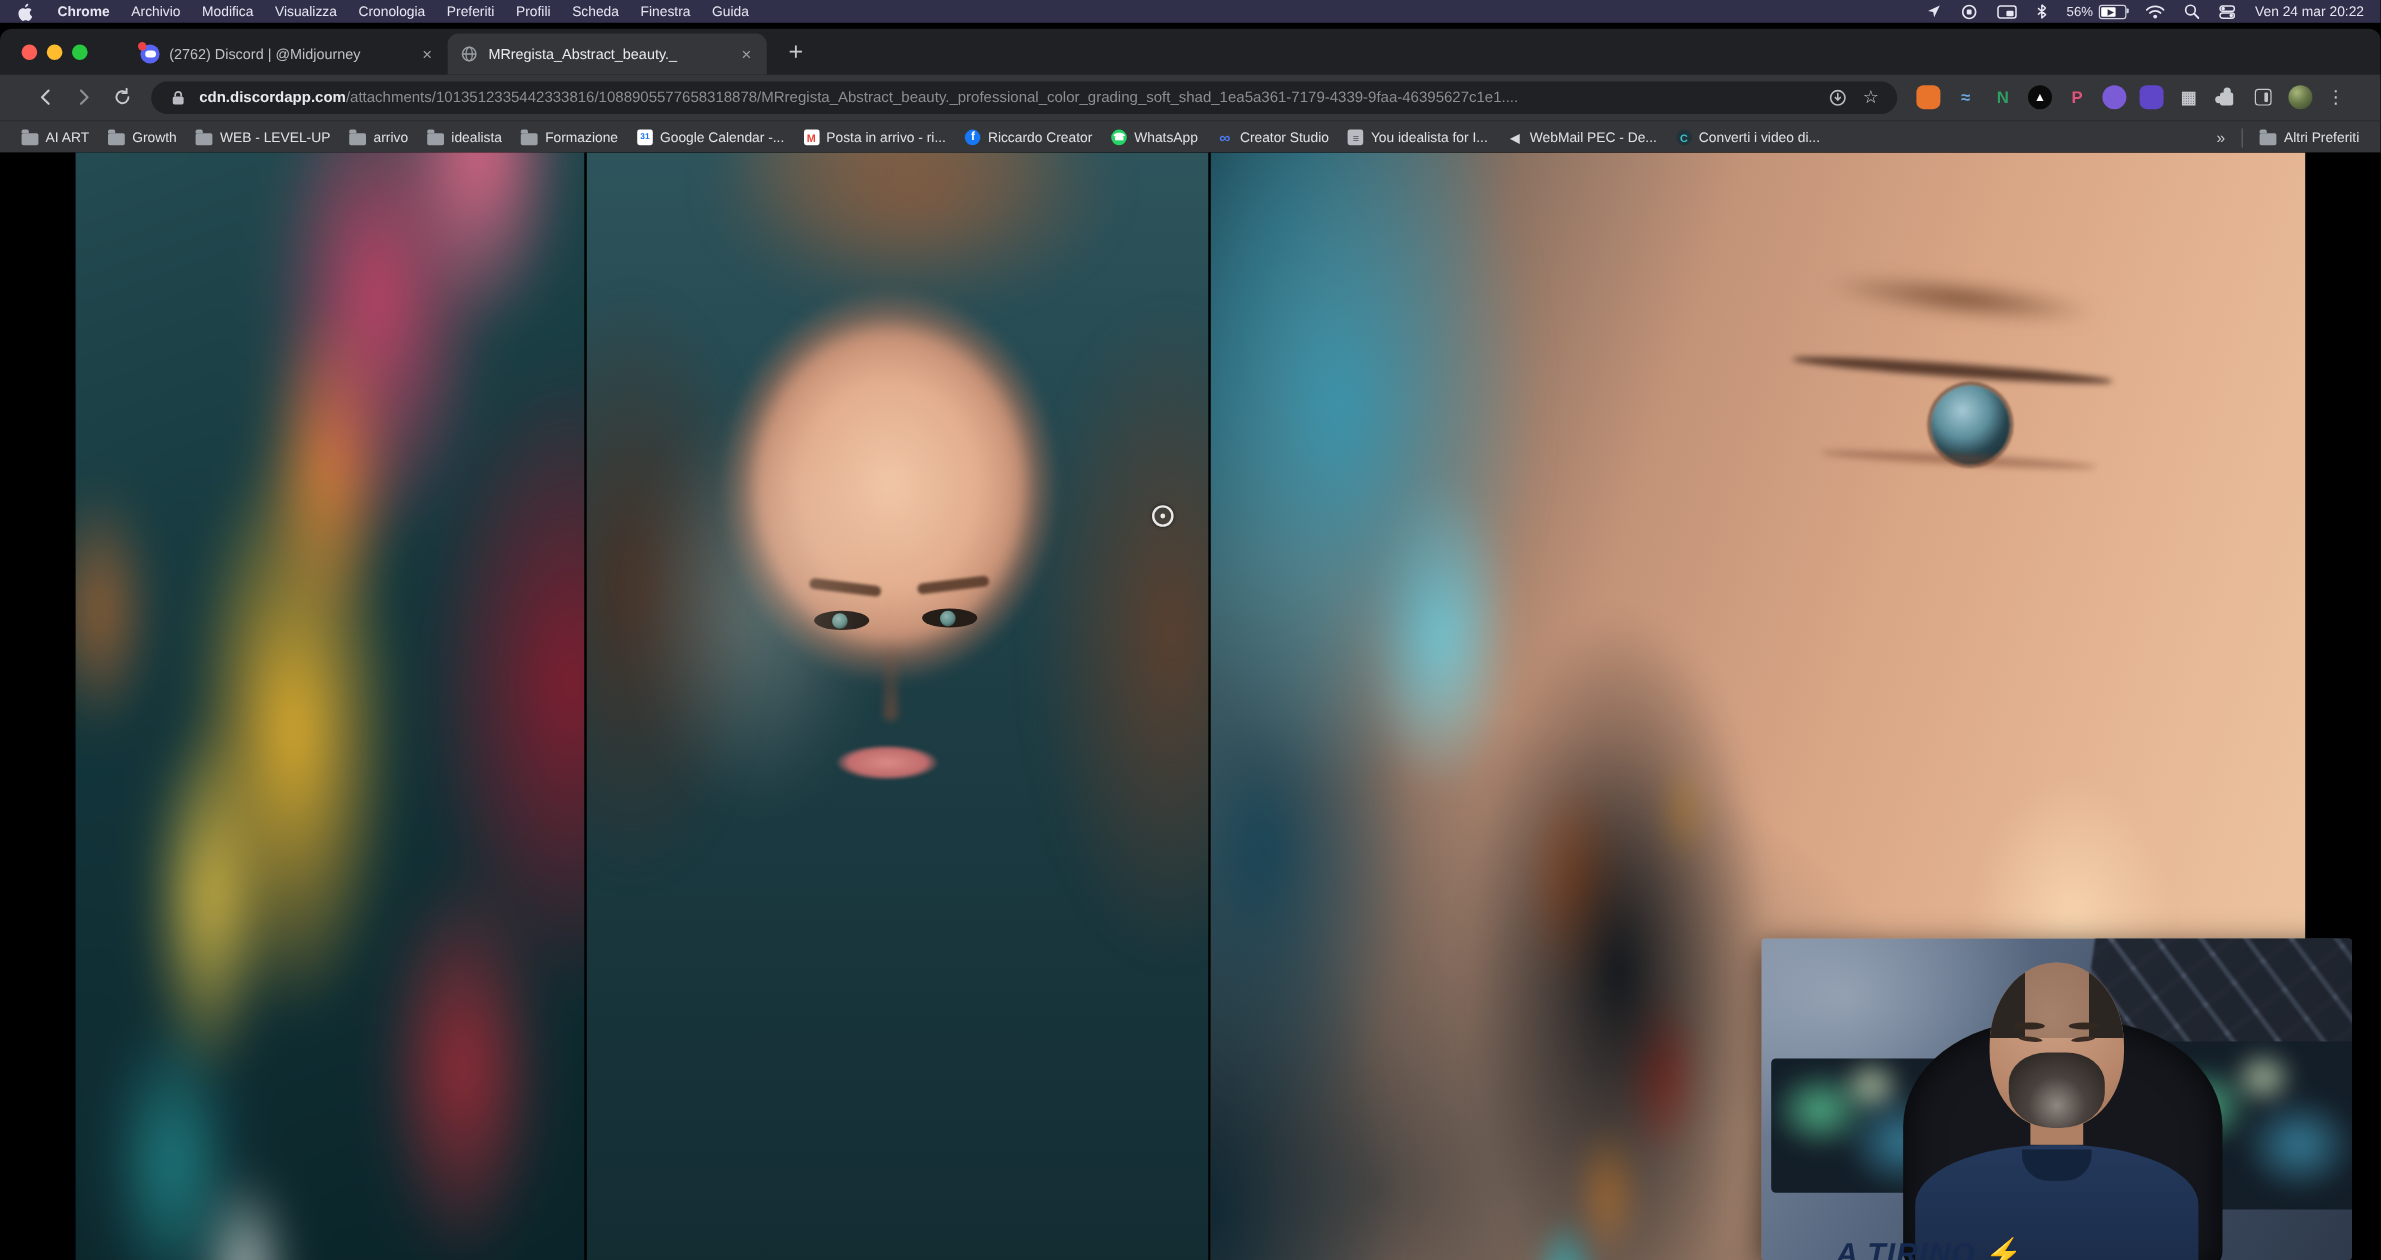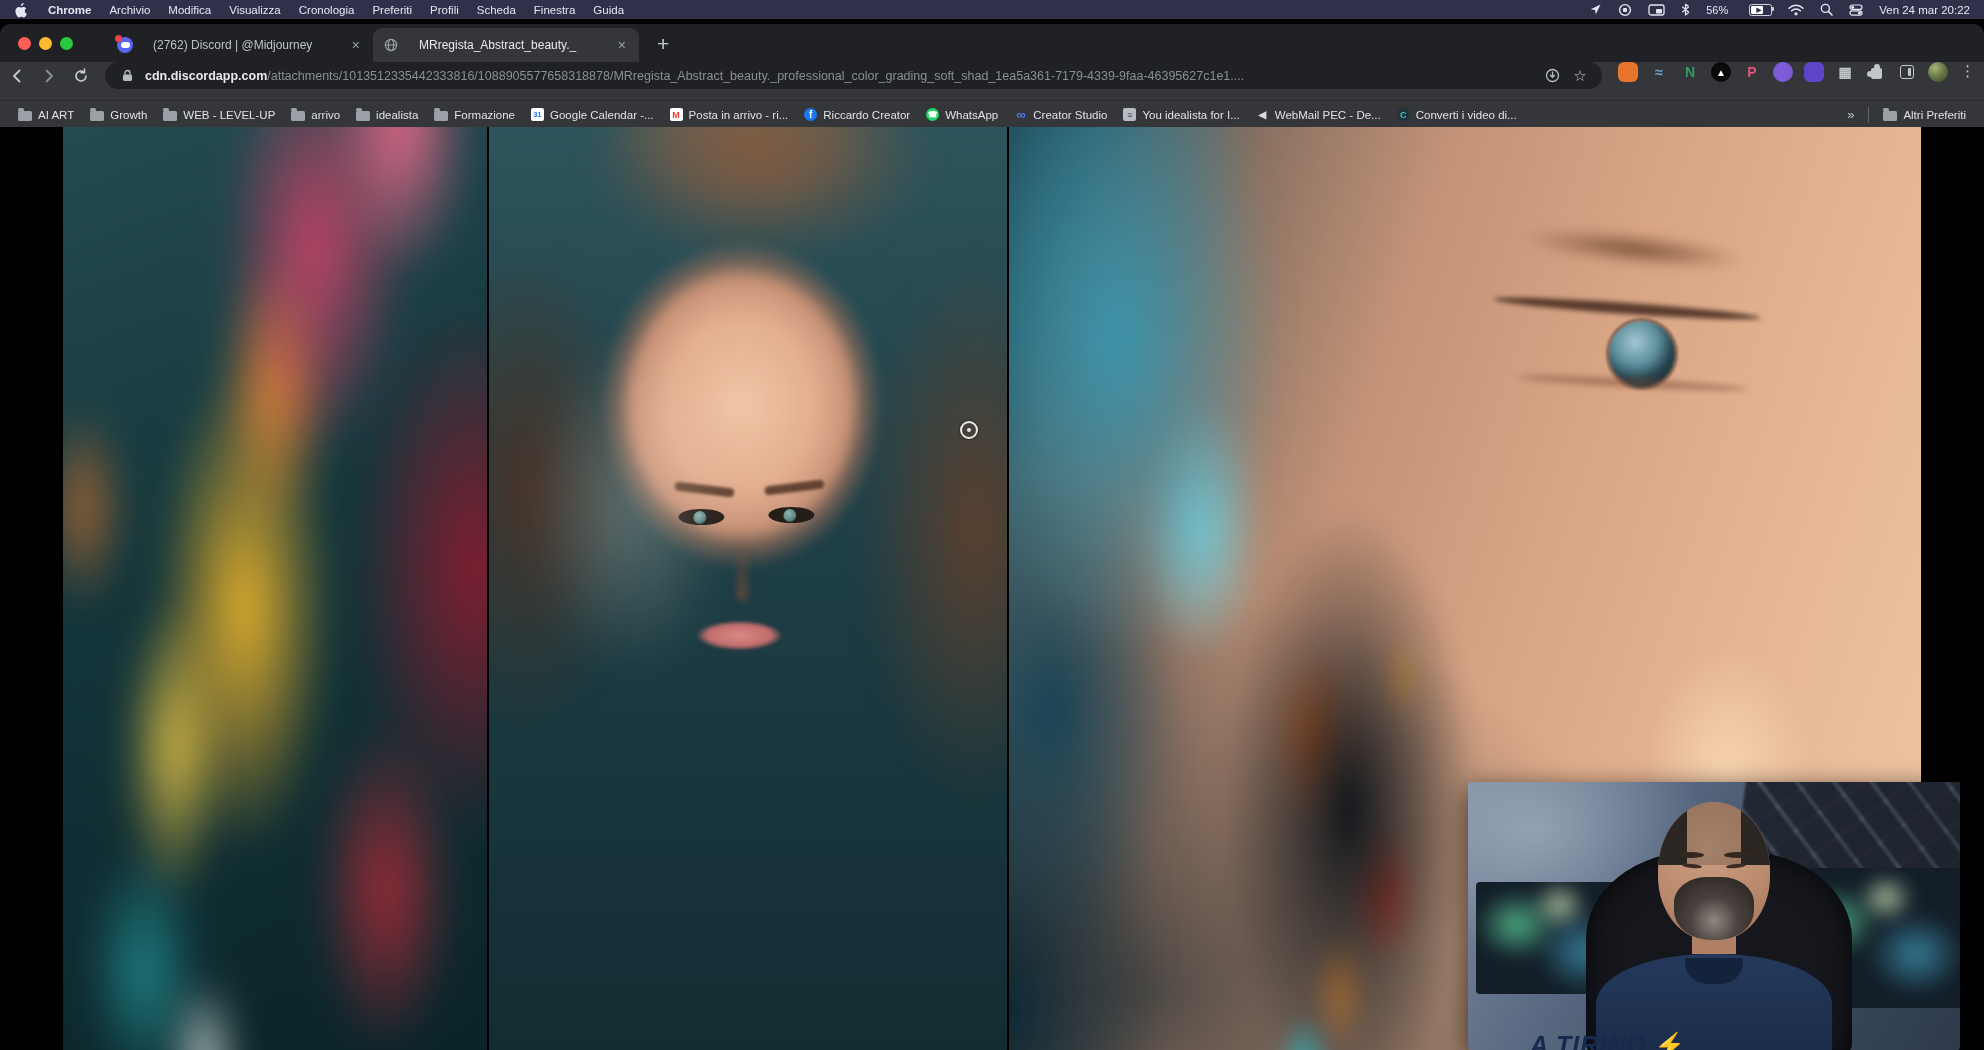--- a/index.html
+++ b/index.html
@@ -8,50 +8,50 @@
 
   
   .menubar{position:absolute;top:0;left:0;right:0;height:19px;background:#30304a;
            display:flex;align-items:center;justify-content:space-between;padding:0 14px;
            color:#e6e6f2;font-size:11.5px;z-index:50;}
   .mb-left{display:flex;align-items:center;gap:2px;}
   .apple{width:13px;height:14px;position:relative;margin-right:10px;}
   .menu-item{padding:0 9px;white-space:nowrap;}
   .menu-item.bold{font-weight:bold;}
   .mb-right{display:flex;align-items:center;gap:16px;}
-  .mb-right .st{display:flex;align-items:flex-start;gap:21px;}
+  .mb-right .st{display:flex;align-items:flex-start;gap:5px;}
   .clock{font-size:11.5px;white-space:nowrap;}
   .batt-pct{font-size:11px;}
   .batt-body{width:21px;height:10px;border:1px solid #cfcfe0;border-radius:2.5px;position:relative;}
   .batt-fill{position:absolute;left:1px;top:1px;bottom:1px;width:56%;background:#ffffff;border-radius:1px;}
   .batt-nub{position:absolute;right:-3px;top:2.5px;width:2px;height:4px;background:#cfcfe0;border-radius:0 1px 1px 0;}
   .batt-bolt{position:absolute;left:6px;top:-2px;font-size:11px;color:#30304a;text-shadow:0 0 1px #fff;}
 
   
   .window{position:absolute;top:24px;left:0;right:0;bottom:0;}
   .tabbar{height:38px;background:#202124;border-radius:10px 10px 0 0;display:flex;align-items:flex-end;padding:0 6px;}
   .traffic{display:flex;gap:8px;align-self:center;margin:0 16px 0 12px;}
   .tl{width:13px;height:13px;border-radius:50%;}
   .tl.red{background:#ff5f57;}.tl.yellow{background:#febc2e;}.tl.green{background:#28c840;}
   .tabs-container{display:flex;align-items:flex-end;margin-left:18px;}
-  .tab{height:34px;width:246px;display:flex;align-items:center;gap:20px;padding:0 10px;
+  .tab{height:34px;width:246px;display:flex;align-items:center;gap:8px;padding:0 10px;
        color:#bdc1c6;font-size:12px;border-radius:9px 9px 0 0;position:relative;}
   .tab.active{background:#35363a;color:#e8eaed;}
   .tab-label{flex:1;white-space:nowrap;overflow:hidden;min-width:0;}
   .tab-close{color:#9aa0a6;font-size:14px;line-height:1;padding:1px 3px;border-radius:4px;}
   .favicon{width:16px;height:16px;border-radius:50%;flex:none;position:relative;
            display:flex;align-items:center;justify-content:center;}
   .fav-discord{background:#5865F2;}
   .fav-discord::before{content:"";width:9px;height:6px;background:#fff;border-radius:3px;}
   .fav-discord::after{content:"";position:absolute;left:-2px;top:-2px;width:7px;height:7px;border-radius:50%;background:#ed4245;}
   .fav-globe{background:transparent;}
   .new-tab{align-self:center;margin-left:12px;color:#c5c9ce;font-size:21px;font-weight:300;line-height:1;padding:0 6px;}
 
   
-  .toolbar{height:38px;background:#35363a;display:flex;align-items:flex-start;padding:0 3px;gap:4px;}
+  .toolbar{height:38px;background:#35363a;display:flex;align-items:center;padding:0 24px;gap:4px;}
   .nav-btn{width:28px;height:28px;display:flex;align-items:center;justify-content:center;flex:none;border-radius:50%;}
   .urlbar{flex:1;min-width:0;height:27px;background:#202124;border-radius:14px;display:flex;align-items:center;
           padding:0 12px;gap:8px;color:#9aa0a6;font-size:12.5px;margin:0 6px;}
   .url-text{flex:1;min-width:0;white-space:nowrap;overflow:hidden;}
   .url-host{color:#e8eaed;font-weight:bold;}
   .url-path{color:#8a8f95;}
   .pill-ic{flex:none;display:flex;align-items:center;justify-content:center;width:20px;height:20px;}
   .star{color:#c5c9ce;font-size:15px;line-height:1;}
   .ext-row{display:flex;align-items:center;gap:11px;padding:0 6px;flex:none;}
   .ext{width:20px;height:20px;display:flex;align-items:center;justify-content:center;

